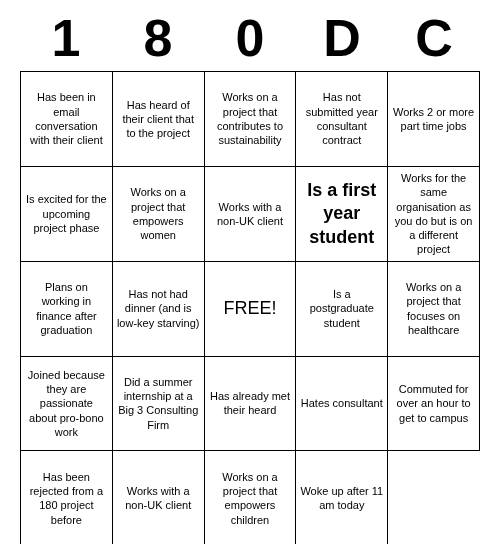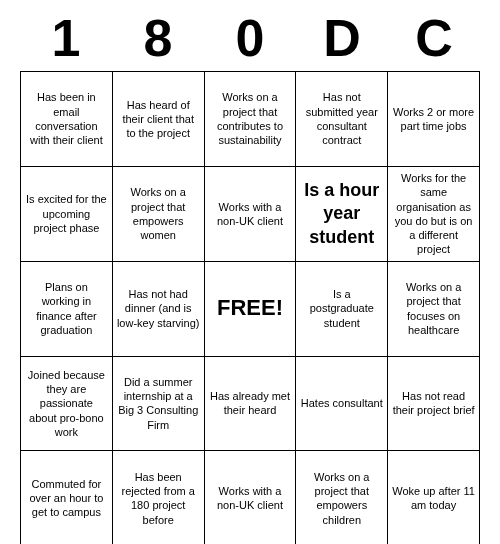--- a/index.html
+++ b/index.html
@@ -45,22 +45,22 @@
       min-height: 82px;
       display: flex;
       align-items: center;
       justify-content: center;
       text-align: center;
       font-size: 11px;
       line-height: 1.3;
       color: #000;
     }
     .bingo-cell.free {
-      font-size: 22px;
-      font-weight: bold;
+      font-size: 18px;
+      font-weight: normal;
     }
     .bingo-cell.large-text {
       font-size: 18px;
       font-weight: bold;
     }
   </style>
 </head>
 <body>
 
 <div class="bingo-card">
@@ -75,34 +75,33 @@
 
     <div class="bingo-cell">Has been in email conversation with their client</div>
     <div class="bingo-cell">Has heard of their client that to the project</div>
     <div class="bingo-cell">Works on a project that contributes to sustainability</div>
     <div class="bingo-cell">Has not submitted year consultant contract</div>
     <div class="bingo-cell">Works 2 or more part time jobs</div>
 
     <div class="bingo-cell">Is excited for the upcoming project phase</div>
     <div class="bingo-cell">Works on a project that empowers women</div>
     <div class="bingo-cell">Works with a non-UK client</div>
-    <div class="bingo-cell large-text">Is a hour year student</div>
+    <div class="bingo-cell large-text">Is a first year student</div>
     <div class="bingo-cell">Works for the same organisation as you do but is on a different project</div>
 
     <div class="bingo-cell">Plans on working in finance after graduation</div>
     <div class="bingo-cell">Has not had dinner (and is low-key starving)</div>
     <div class="bingo-cell free">FREE!</div>
     <div class="bingo-cell">Is a postgraduate student</div>
     <div class="bingo-cell">Works on a project that focuses on healthcare</div>
 
     <div class="bingo-cell">Joined because they are passionate about pro-bono work</div>
     <div class="bingo-cell">Did a summer internship at a Big 3 Consulting Firm</div>
     <div class="bingo-cell">Has already met their heard</div>
     <div class="bingo-cell">Hates consultant</div>
-    <div class="bingo-cell">Has not read their project brief</div>
 
     <div class="bingo-cell">Commuted for over an hour to get to campus</div>
     <div class="bingo-cell">Has been rejected from a 180 project before</div>
     <div class="bingo-cell">Works with a non-UK client</div>
     <div class="bingo-cell">Works on a project that empowers children</div>
     <div class="bingo-cell">Woke up after 11 am today</div>
   </div>
 </div>
 
 </body></html>

